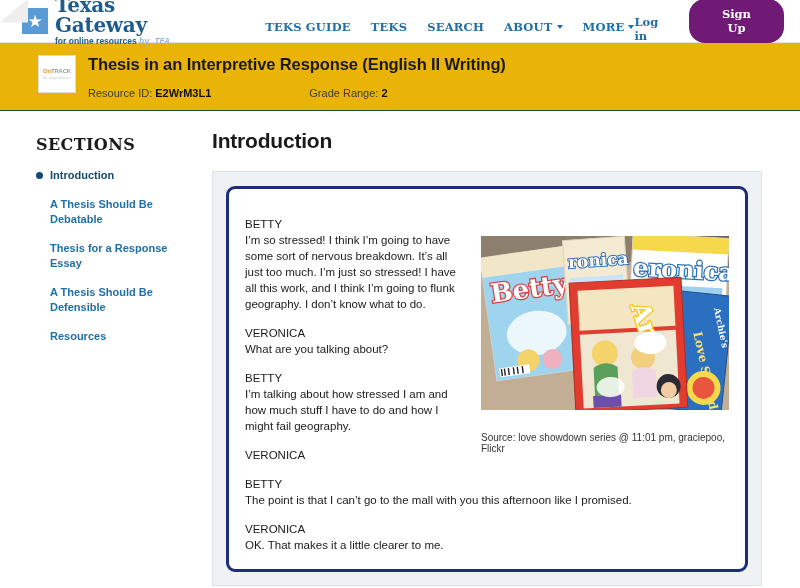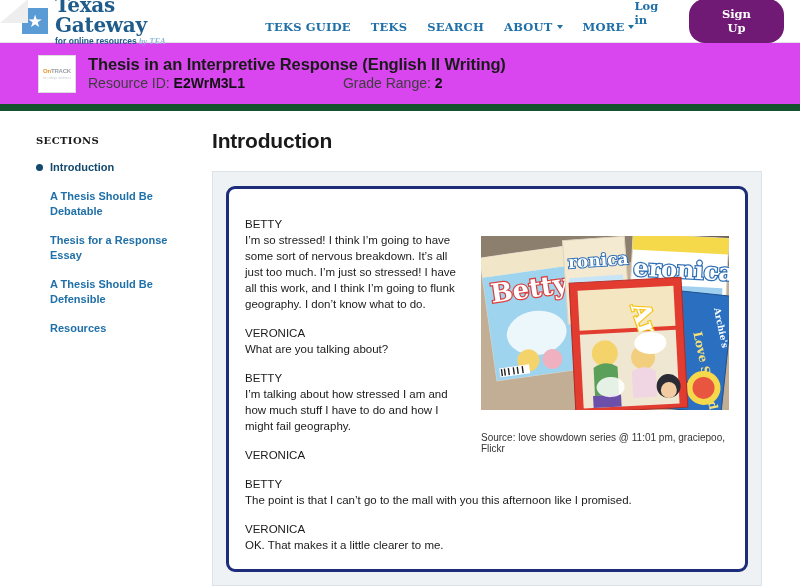--- a/index.html
+++ b/index.html
@@ -56,21 +56,21 @@
     letter-spacing: -0.3px;
     line-height: 20px;
   }
   .logo-sub {
     font-size: 8.5px;
     font-weight: bold;
     color: #1f5c8b;
     line-height: 11px;
     margin-top: 1px;
   }
-  .logo-sub i { color: #8fb8d6; font-style: italic; font-family: Liberation Serif, serif; }
+  .logo-sub i { color: #8fb8d6; font-style: italic; font-family: Liberation Mono, monospace; }
 
   .main-nav {
     margin-left: 52px;
     display: flex;
     align-items: center;
     gap: 20px;
     margin-top: 12px;
   }
   .nav-link {
     font-family: "DejaVu Serif", serif;
@@ -85,21 +85,21 @@
   .caret {
     width: 0; height: 0;
     border-left: 3.5px solid transparent;
     border-right: 3.5px solid transparent;
     border-top: 4px solid #1f6fa8;
     display: inline-block;
   }
   .nav-right {
     margin-left: auto;
     display: flex;
-    align-items: flex-start;
+    align-items: flex-end;
     gap: 14px;
   }
   .login-link {
     font-family: "DejaVu Serif", serif;
     font-size: 11.5px;
     font-weight: bold;
     color: #1f6fa8;
     cursor: pointer;
   }
   .signup-btn {
@@ -109,22 +109,22 @@
     font-size: 11.5px;
     font-weight: bold;
     border: none;
     border-radius: 16px;
     padding: 8px 22px;
     cursor: pointer;
   }
 
   
   .title-bar {
-    background: #d946ef;
-    border-bottom: 7px solid #14532d;
+    background: #eab308;
+    border-bottom: 1px solid #14532d;
     padding: 9px 13px 11px 0;
     display: flex;
     align-items: flex-start;
   }
   .thumb {
     width: 38px; height: 38px;
     background: #ffffff;
     border: 1px solid #dddddd;
     margin-left: 38px;
     margin-top: 3px;
@@ -153,39 +153,39 @@
   .title-texts { margin-left: 12px; padding-top: 1px; }
   .page-title {
     font-size: 16.5px;
     font-weight: bold;
     color: #1a1a1a;
     line-height: 22px;
     margin: 0;
     letter-spacing: -0.1px;
   }
   .meta-row {
-    margin-top: 0;
-    display: flex;
-    font-size: 14px;
+    margin-top: 12px;
+    display: flex;
+    font-size: 11px;
     color: #3d3d3d;
   }
   .meta-item { white-space: nowrap; }
   .meta-item b { color: #111111; }
   .meta-gap { width: 98px; }
 
   
   .content-row { display: flex; }
   .sidebar {
     width: 190px;
     flex: none;
     padding: 24px 10px 0 36px;
   }
   .sections-head {
     font-family: "DejaVu Serif", serif;
-    font-size: 10px;
+    font-size: 16px;
     font-weight: bold;
     color: #1a1a1a;
     letter-spacing: 0.4px;
     margin-bottom: 14px;
   }
   .sec-item {
     font-size: 11px;
     font-weight: bold;
     color: #1f6fa8;
     margin-bottom: 14px;

